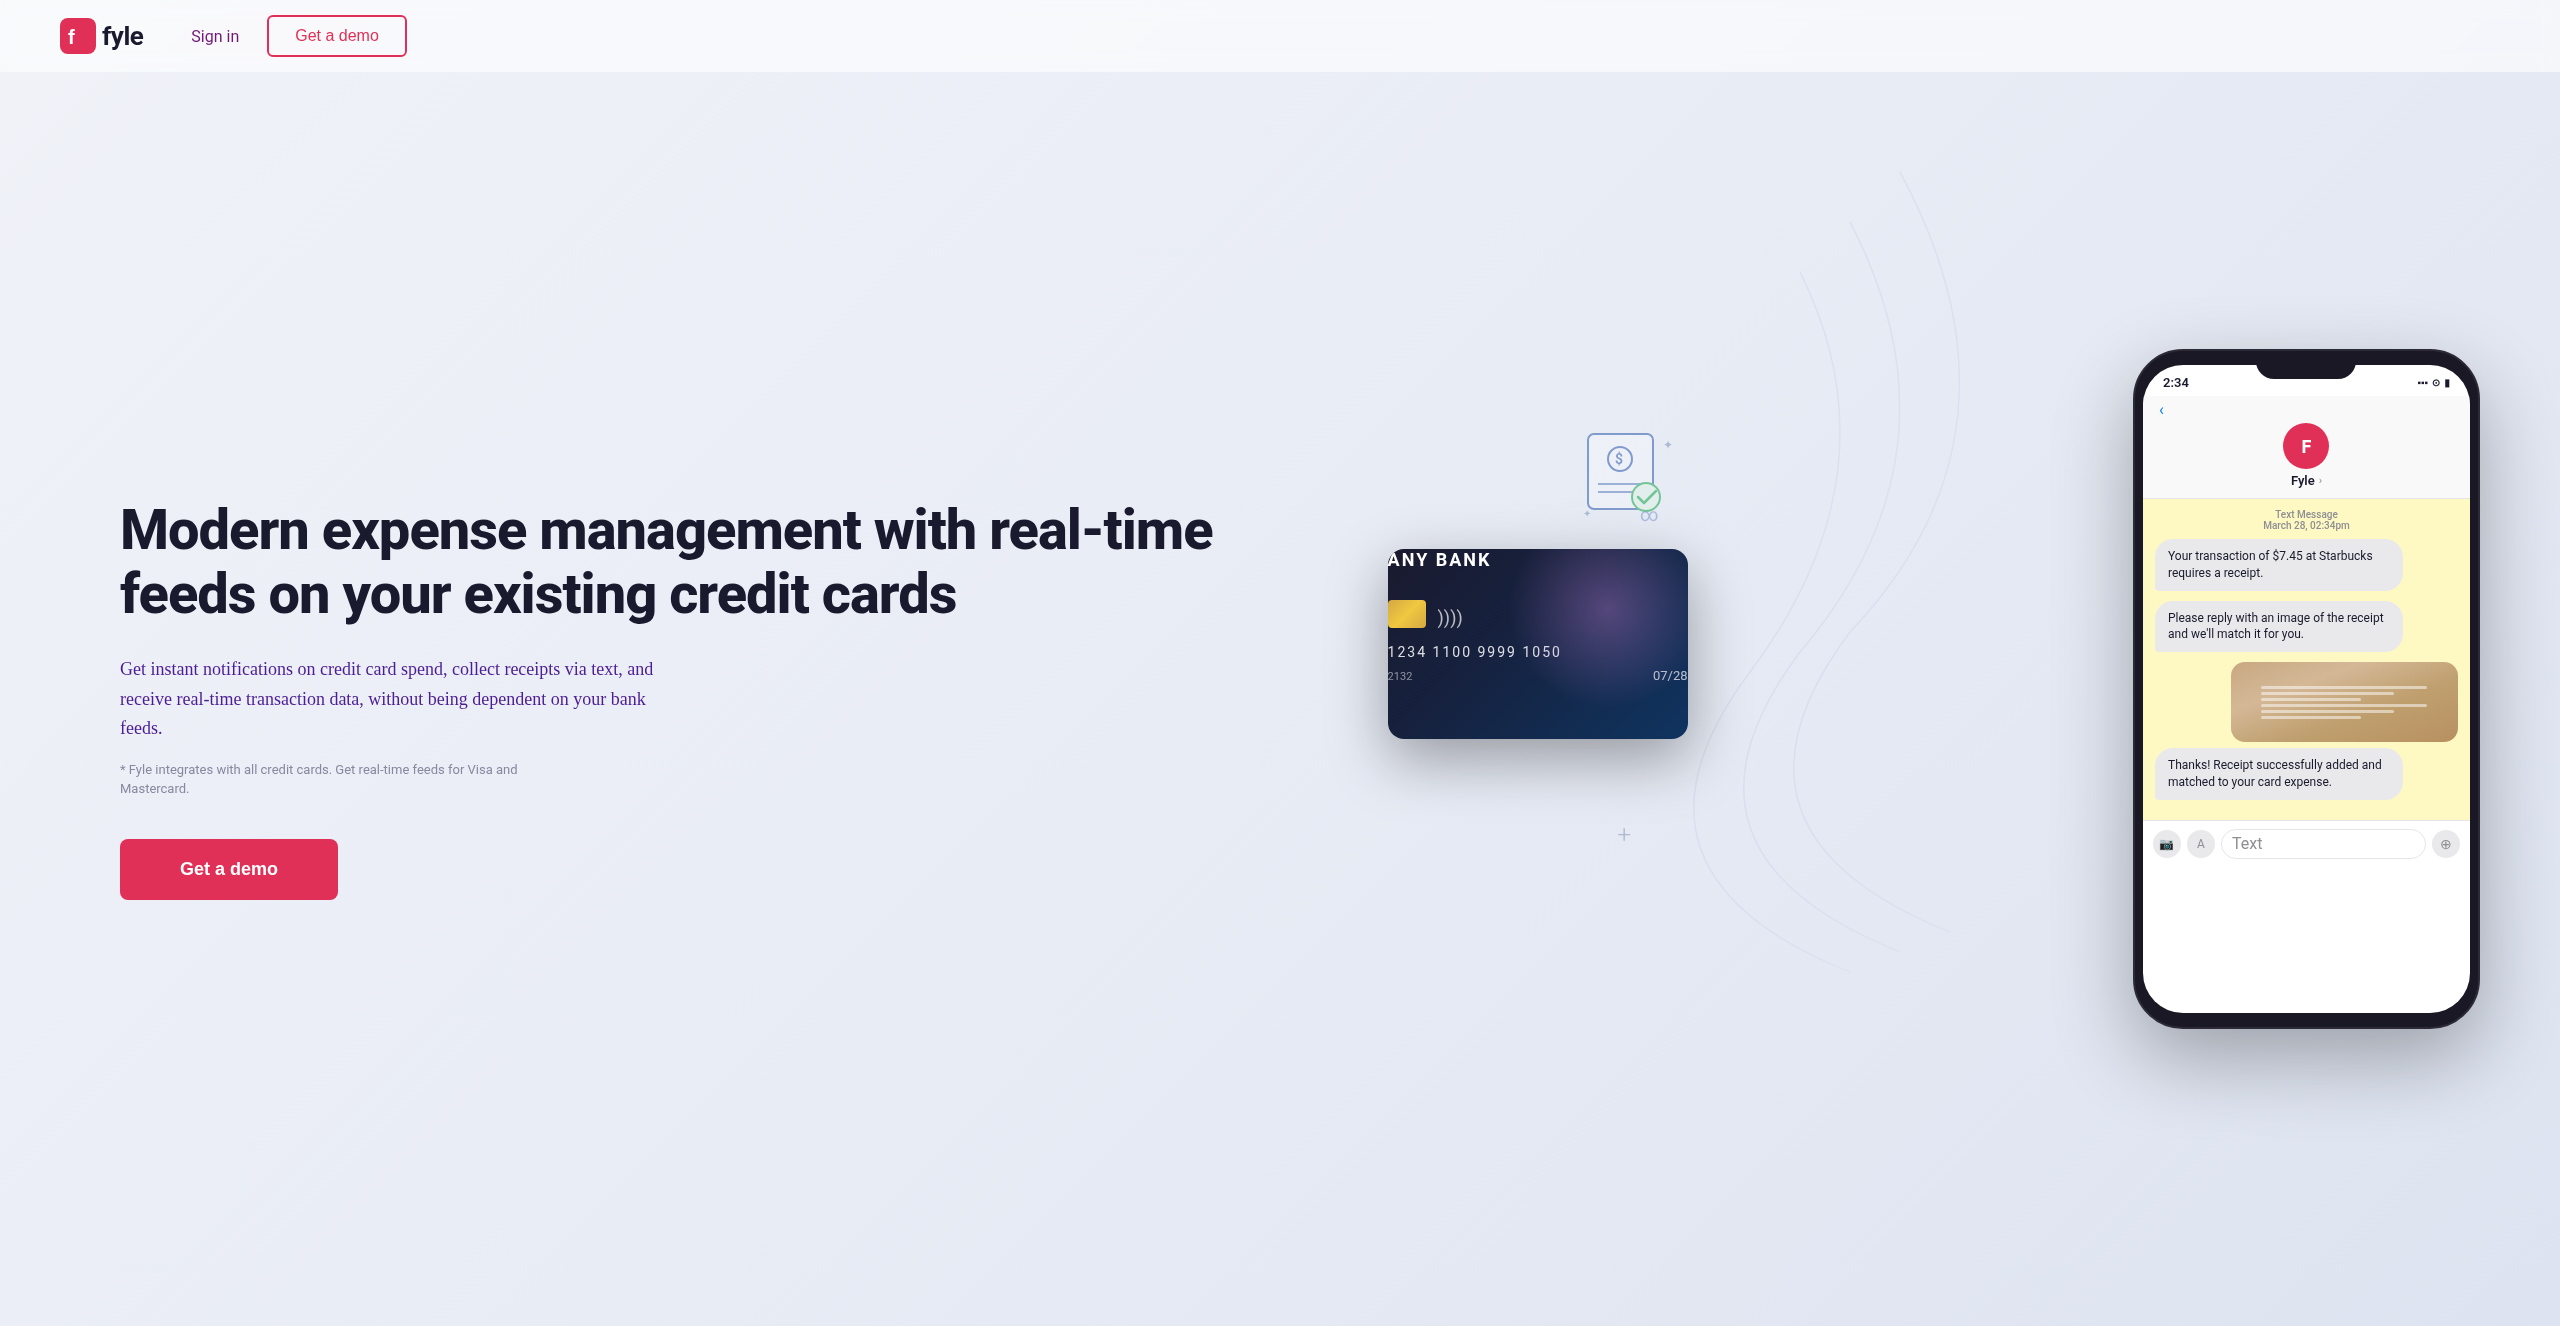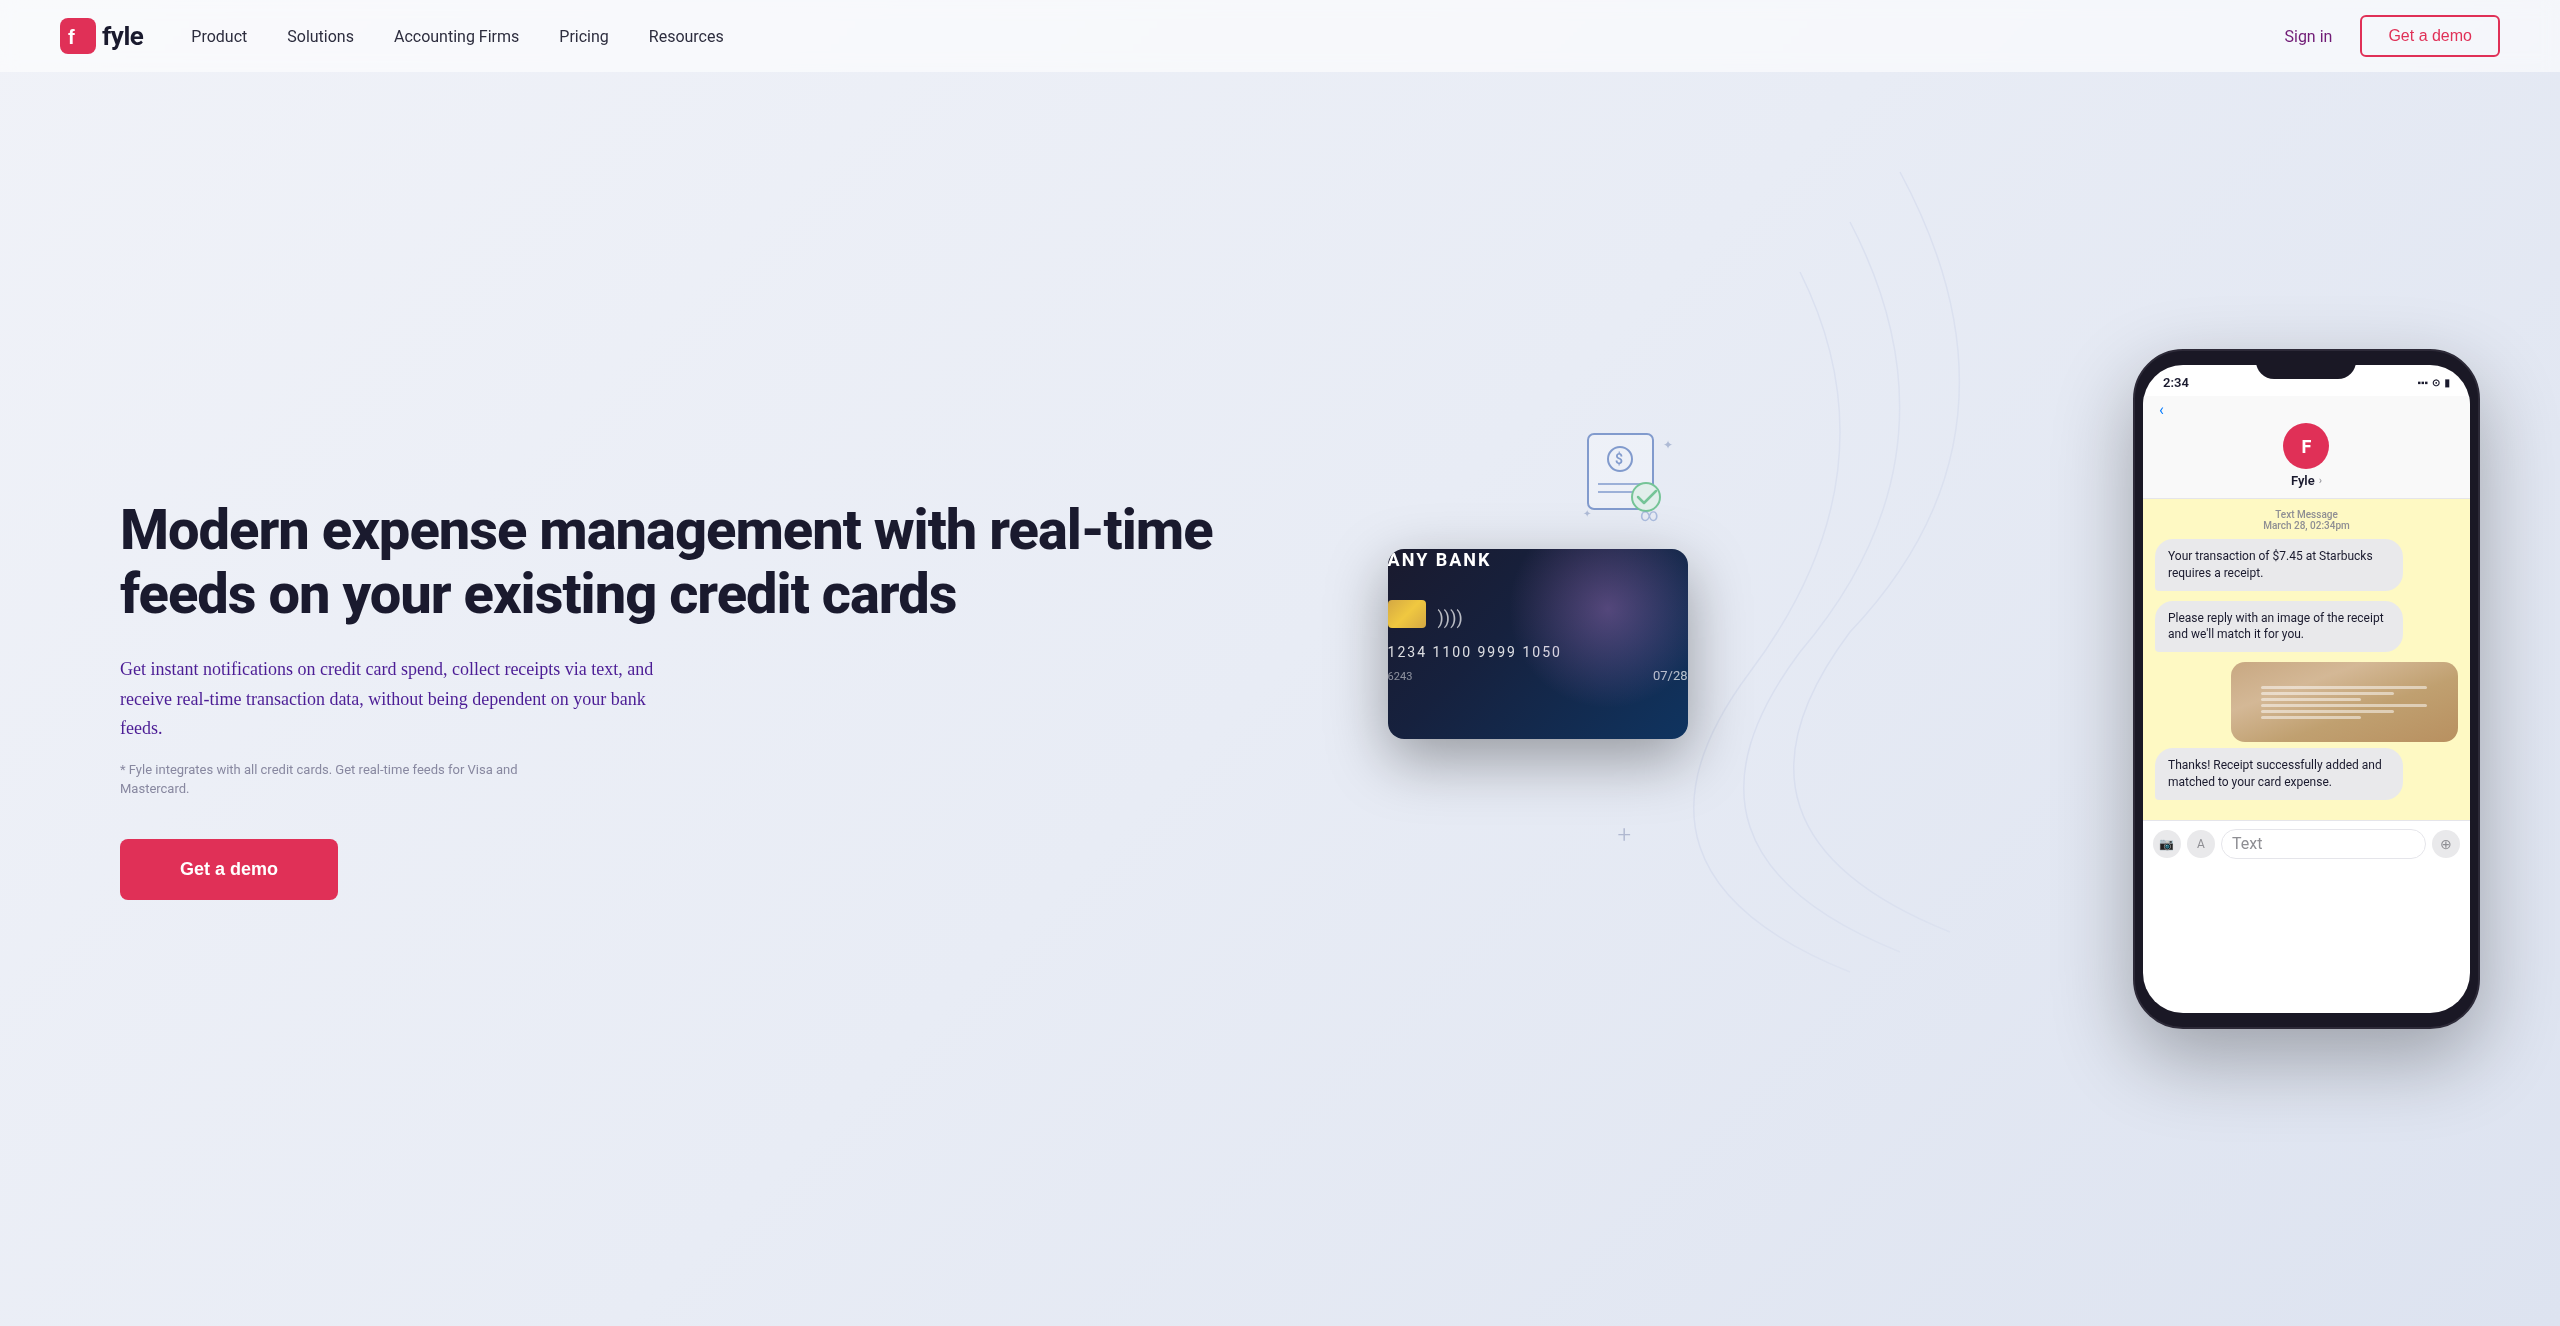--- a/index.html
+++ b/index.html
@@ -438,27 +438,20 @@
 <body>
 
 <nav>
   <a class="nav-logo" href="#">
     <svg class="logo-icon" viewBox="0 0 36 36" fill="none" xmlns="http://www.w3.org/2000/svg">
       <rect width="36" height="36" rx="8" fill="#e03057"></rect>
       <text x="8" y="26" font-size="20" font-weight="800" fill="white" font-family="sans-serif">f</text>
     </svg>
     <span class="logo-text">fyle</span>
   </a>
-  <div class="nav-links">
-    <a class="nav-link" href="#">Product</a>
-    <a class="nav-link" href="#">Solutions</a>
-    <a class="nav-link" href="#">Accounting Firms</a>
-    <a class="nav-link" href="#">Pricing</a>
-    <a class="nav-link" href="#">Resources</a>
-  </div>
   <div class="nav-actions">
     <a class="sign-in-link" href="#">Sign in</a>
     <button class="get-demo-btn-nav">Get a demo</button>
   </div>
 </nav>
 
 <section class="hero">
 
   <div class="bg-deco">
     <svg width="100%" height="100%">
@@ -508,21 +501,21 @@
     </div>
 
     <div class="credit-card">
       <div class="card-bank-name">ANY BANK</div>
       <div style="display:flex;align-items:center;gap:4px;margin-bottom:8px;">
         <div class="card-chip"></div>
         <span class="card-contactless">))))</span>
       </div>
       <div class="card-number">1234  1100  9999  1050</div>
       <div class="card-bottom">
-        <span class="card-small-num">6243</span>
+        <span class="card-small-num">2132</span>
         <span class="card-expiry">07/28</span>
       </div>
     </div>
 
     <span class="deco-plus" style="bottom:200px;left:260px;">+</span>
 
     <span class="deco-sparkle" style="top:120px;right:60px;">✦</span>
 
     <div class="phone-mockup">
       <div class="phone-notch"></div>

